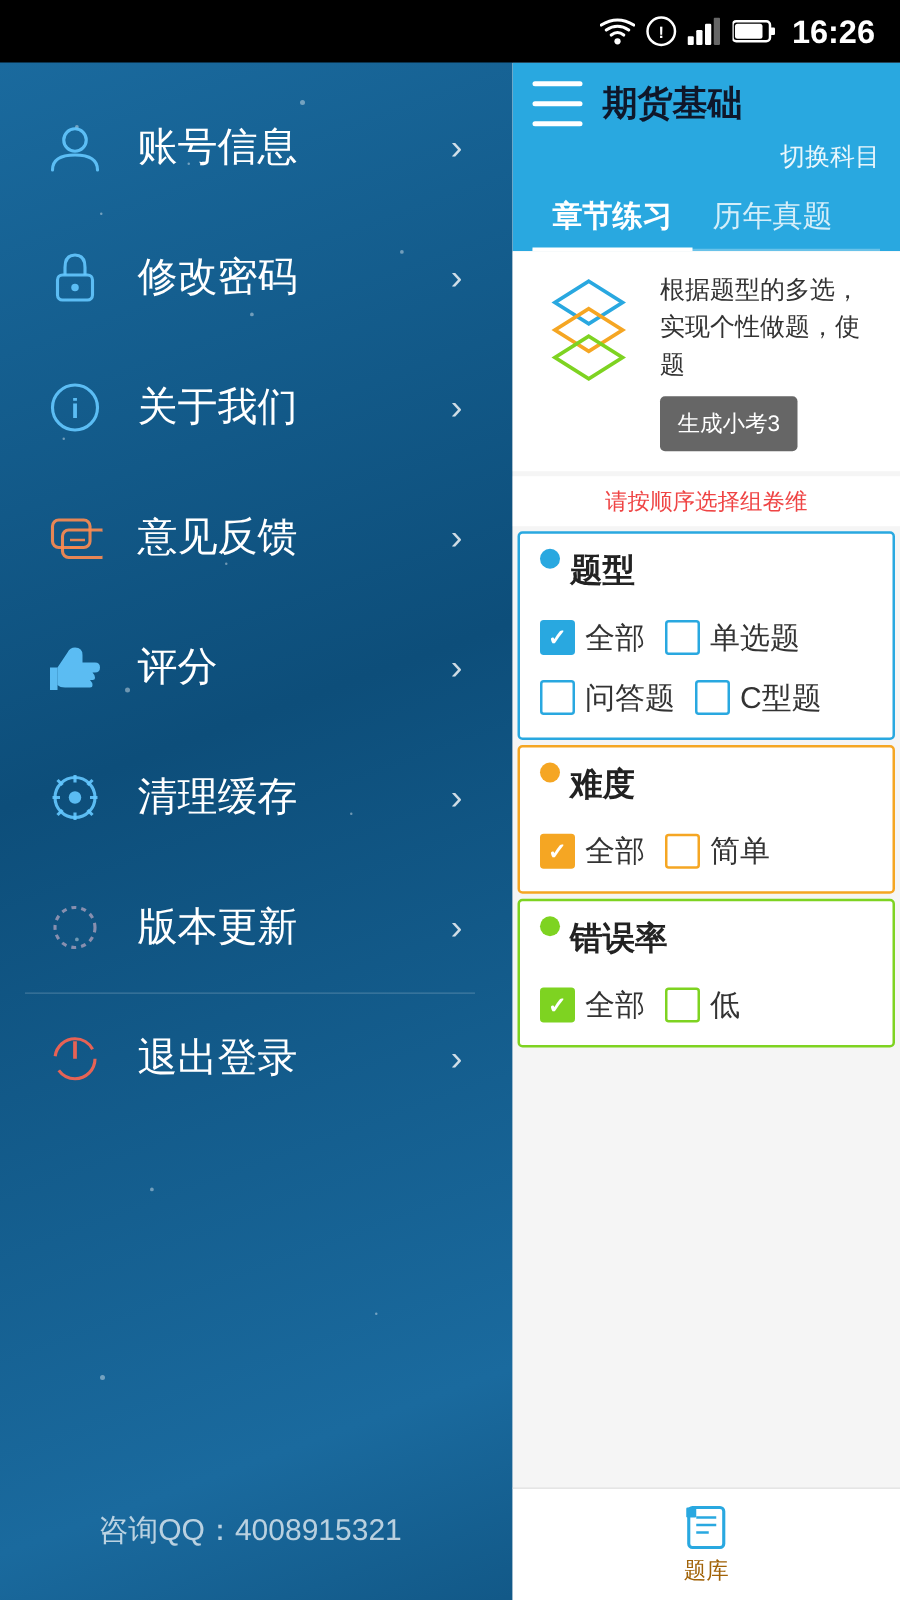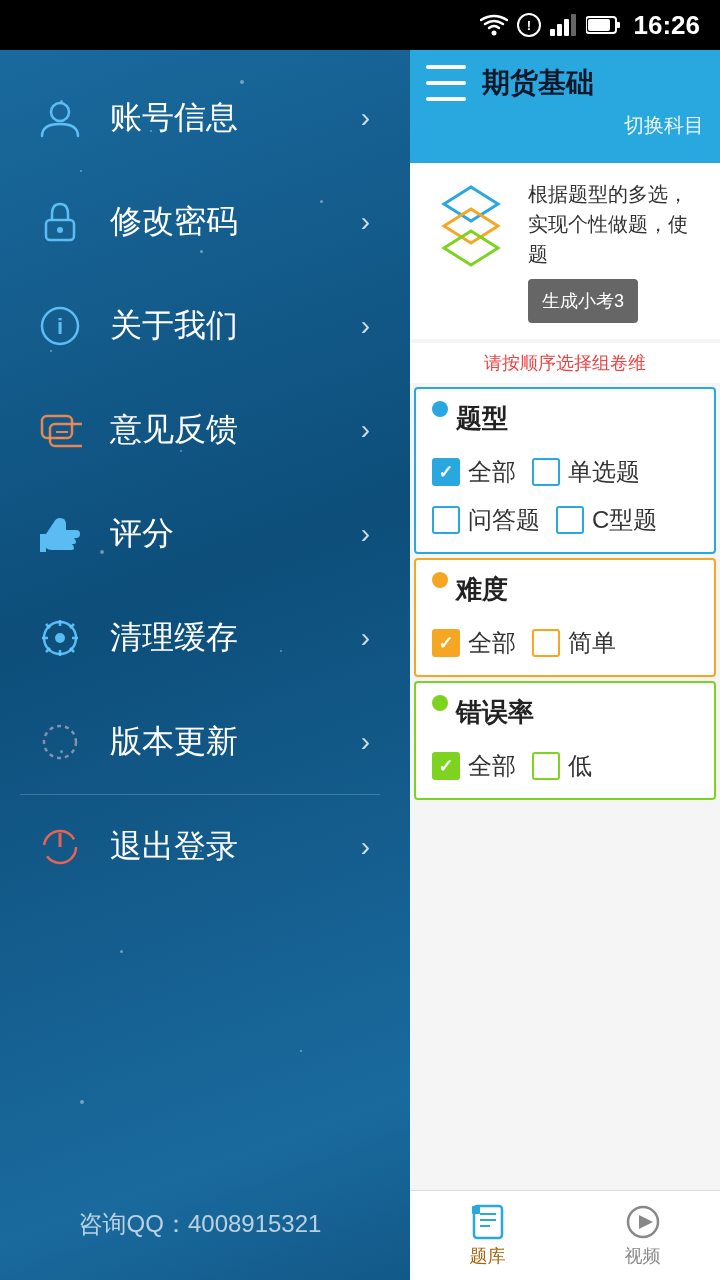--- a/index.html
+++ b/index.html
@@ -162,21 +162,21 @@
     .panel-title {
       color: #0f172a;
       font-size: 28px;
       font-weight: bold;
     }
 
     .panel-subtitle {
       color: rgba(255,255,255,0.9);
       font-size: 20px;
       text-align: right;
-      margin-bottom: 24px;
+      margin-bottom: 8px;
     }
 
     .panel-tabs {
       display: flex;
       border-bottom: 2px solid rgba(255,255,255,0.3);
     }
 
     .panel-tab {
       padding: 10px 16px;
       color: rgba(255,255,255,0.8);
@@ -524,20 +524,28 @@
     <div class="panel-header">
       <div class="panel-header-top">
         <div class="hamburger-btn">
           <span></span>
           <span></span>
           <span></span>
         </div>
         <span class="panel-title">期货基础</span>
       </div>
       <div class="panel-subtitle">切换科目</div>
+      <div class="panel-tabs">
+        <div class="panel-tab active">
+          <span>章节练习</span>
+        </div>
+        <div class="panel-tab">
+          <span>历年真题</span>
+        </div>
+      </div>
     </div>
 
     <div class="panel-content">
 
       <div class="banner">
 
         <svg class="stack-icon" viewBox="0 0 90 90">
 
           <polygon points="45,8 72,25 45,42 18,25" fill="none" stroke="#29a8e0" stroke-width="3"></polygon>
 
@@ -626,22 +634,15 @@
       <div class="bottom-nav-item active">
         <svg width="36" height="36" viewBox="0 0 36 36">
           <rect x="4" y="2" width="28" height="32" rx="3" fill="none" stroke="#29a8e0" stroke-width="2.5"></rect>
           <line x1="10" y1="10" x2="26" y2="10" stroke="#29a8e0" stroke-width="2"></line>
           <line x1="10" y1="16" x2="26" y2="16" stroke="#29a8e0" stroke-width="2"></line>
           <line x1="10" y1="22" x2="20" y2="22" stroke="#29a8e0" stroke-width="2"></line>
           <rect x="2" y="2" width="8" height="8" rx="1" fill="#29a8e0"></rect>
         </svg>
         <span class="nav-label">题库</span>
       </div>
-      <div class="bottom-nav-item">
-        <svg width="36" height="36" viewBox="0 0 36 36">
-          <circle cx="18" cy="18" r="15" fill="none" stroke="#888" stroke-width="2.5"></circle>
-          <polygon points="14,11 28,18 14,25" fill="#888"></polygon>
-        </svg>
-        <span class="nav-label" style="color:#888;">视频</span>
-      </div>
     </div>
   </div>
 </div>
 
 </body></html>

